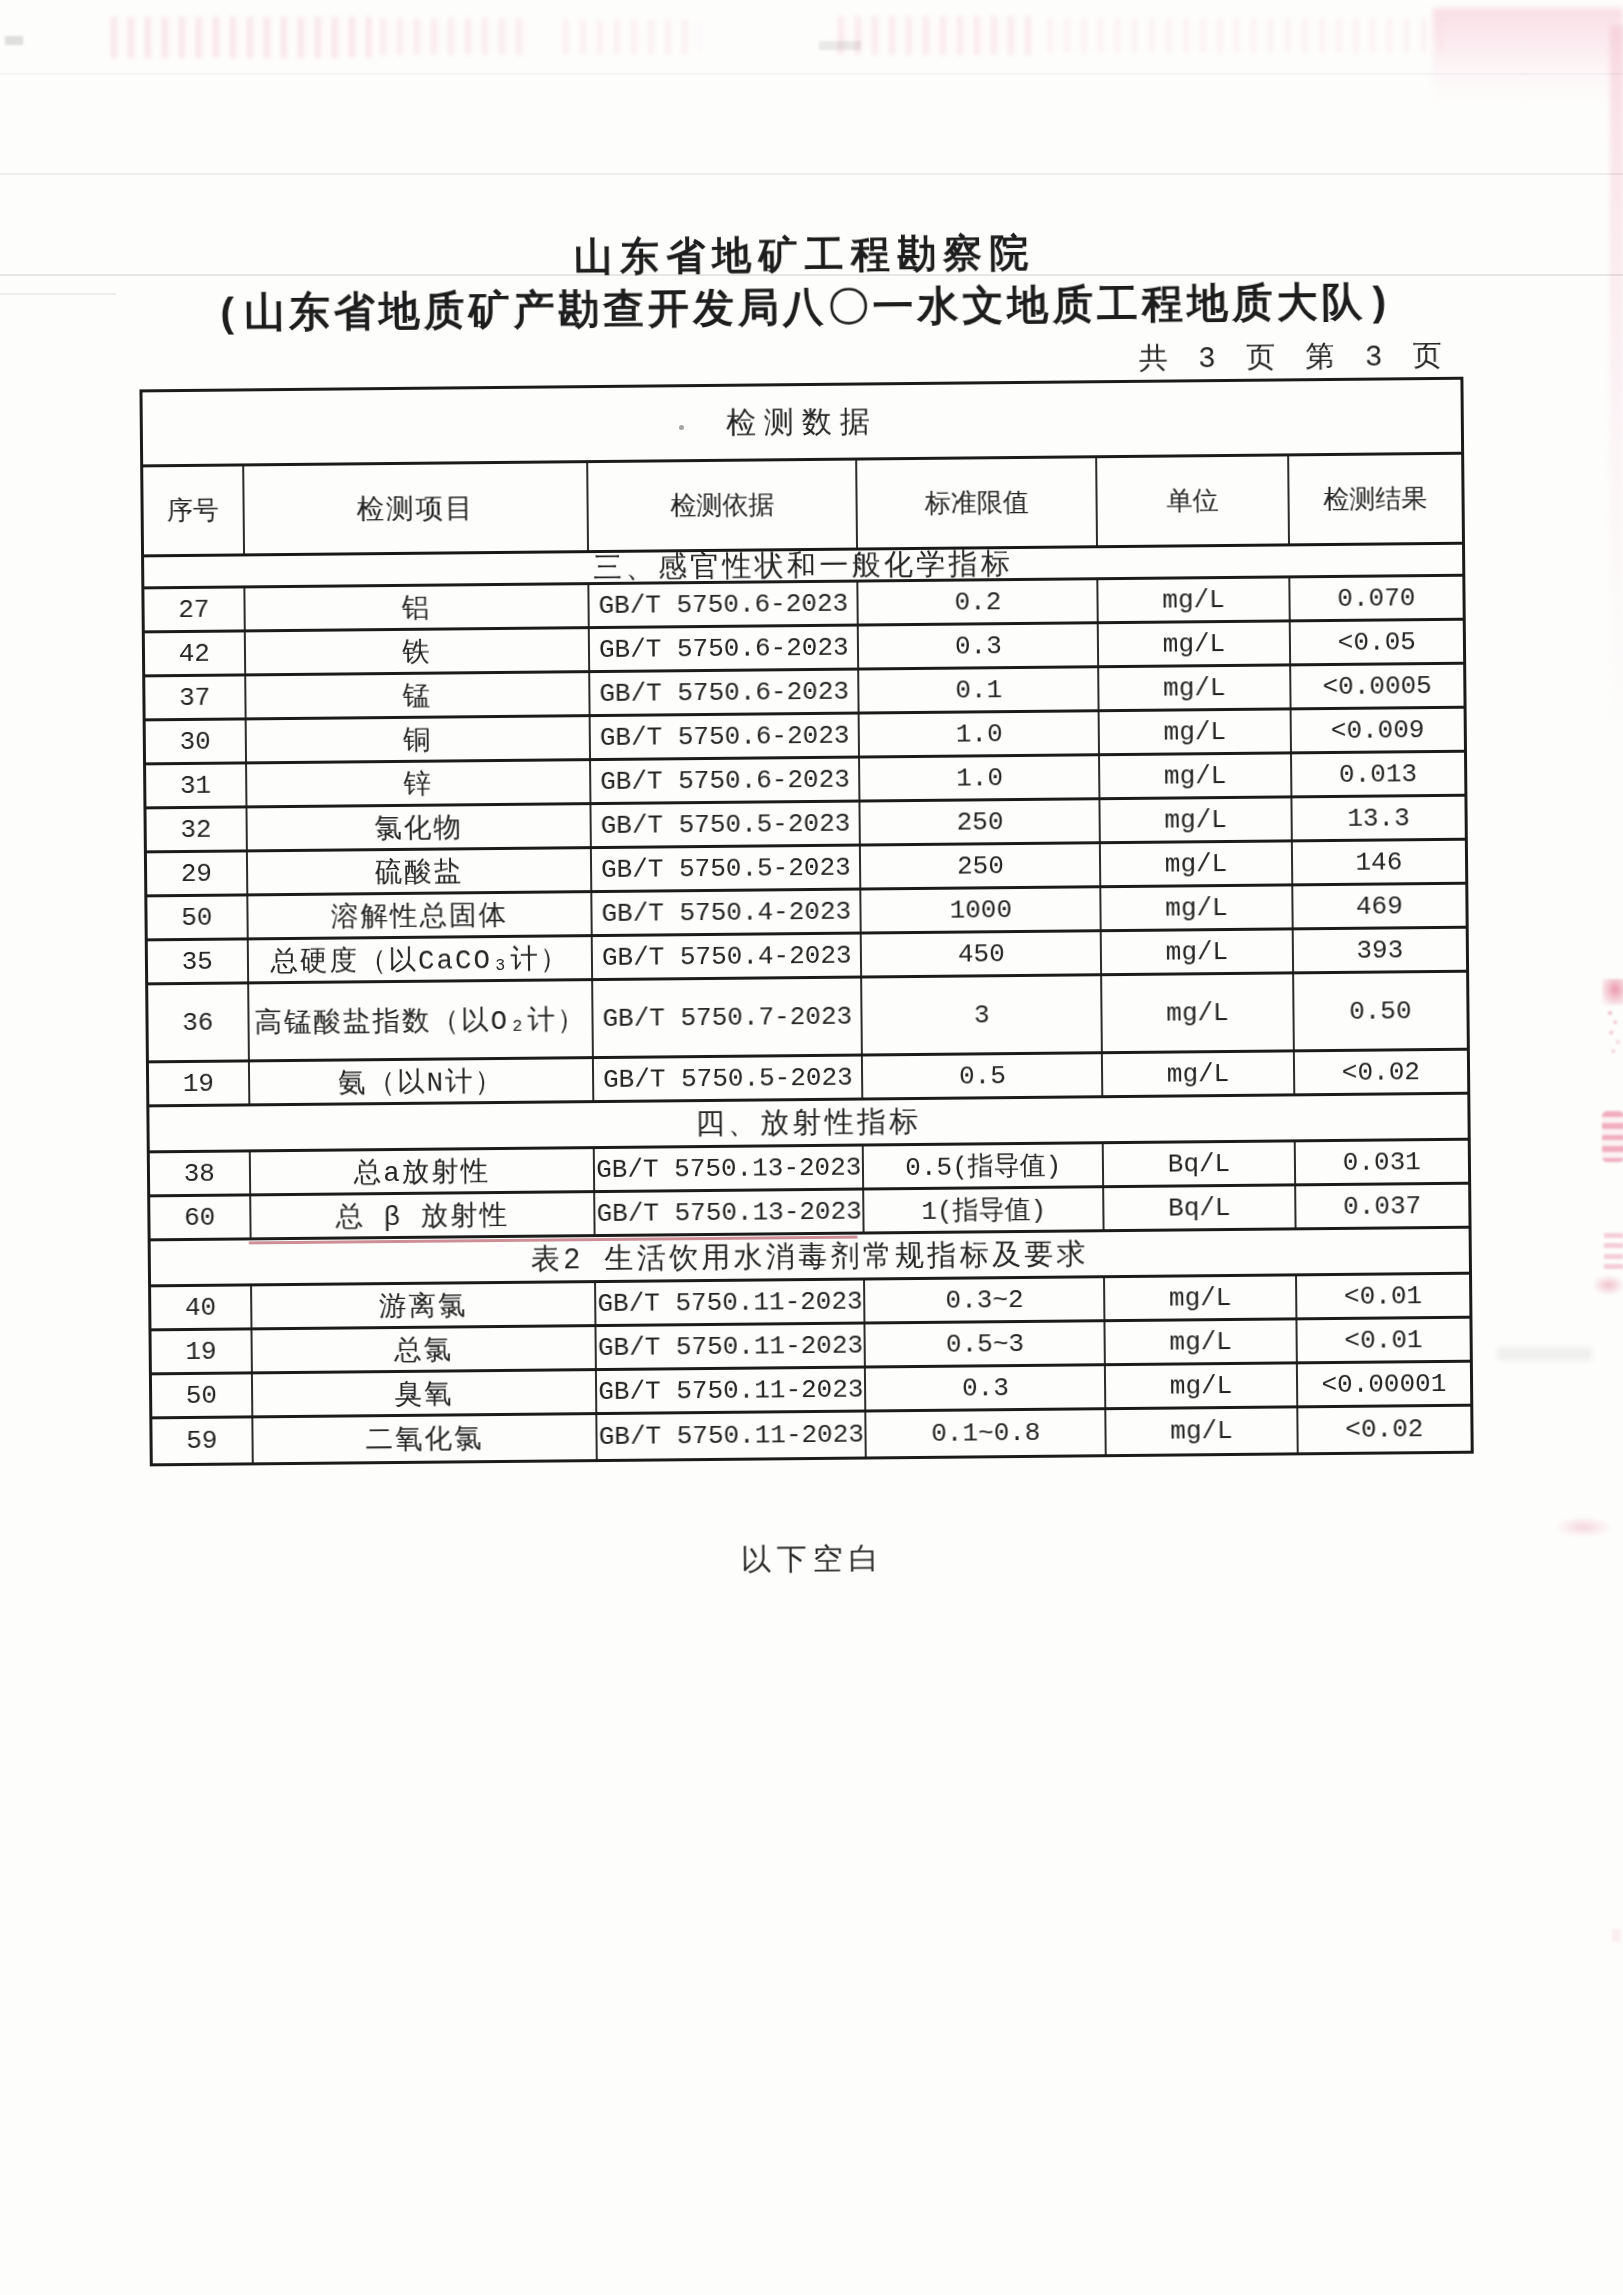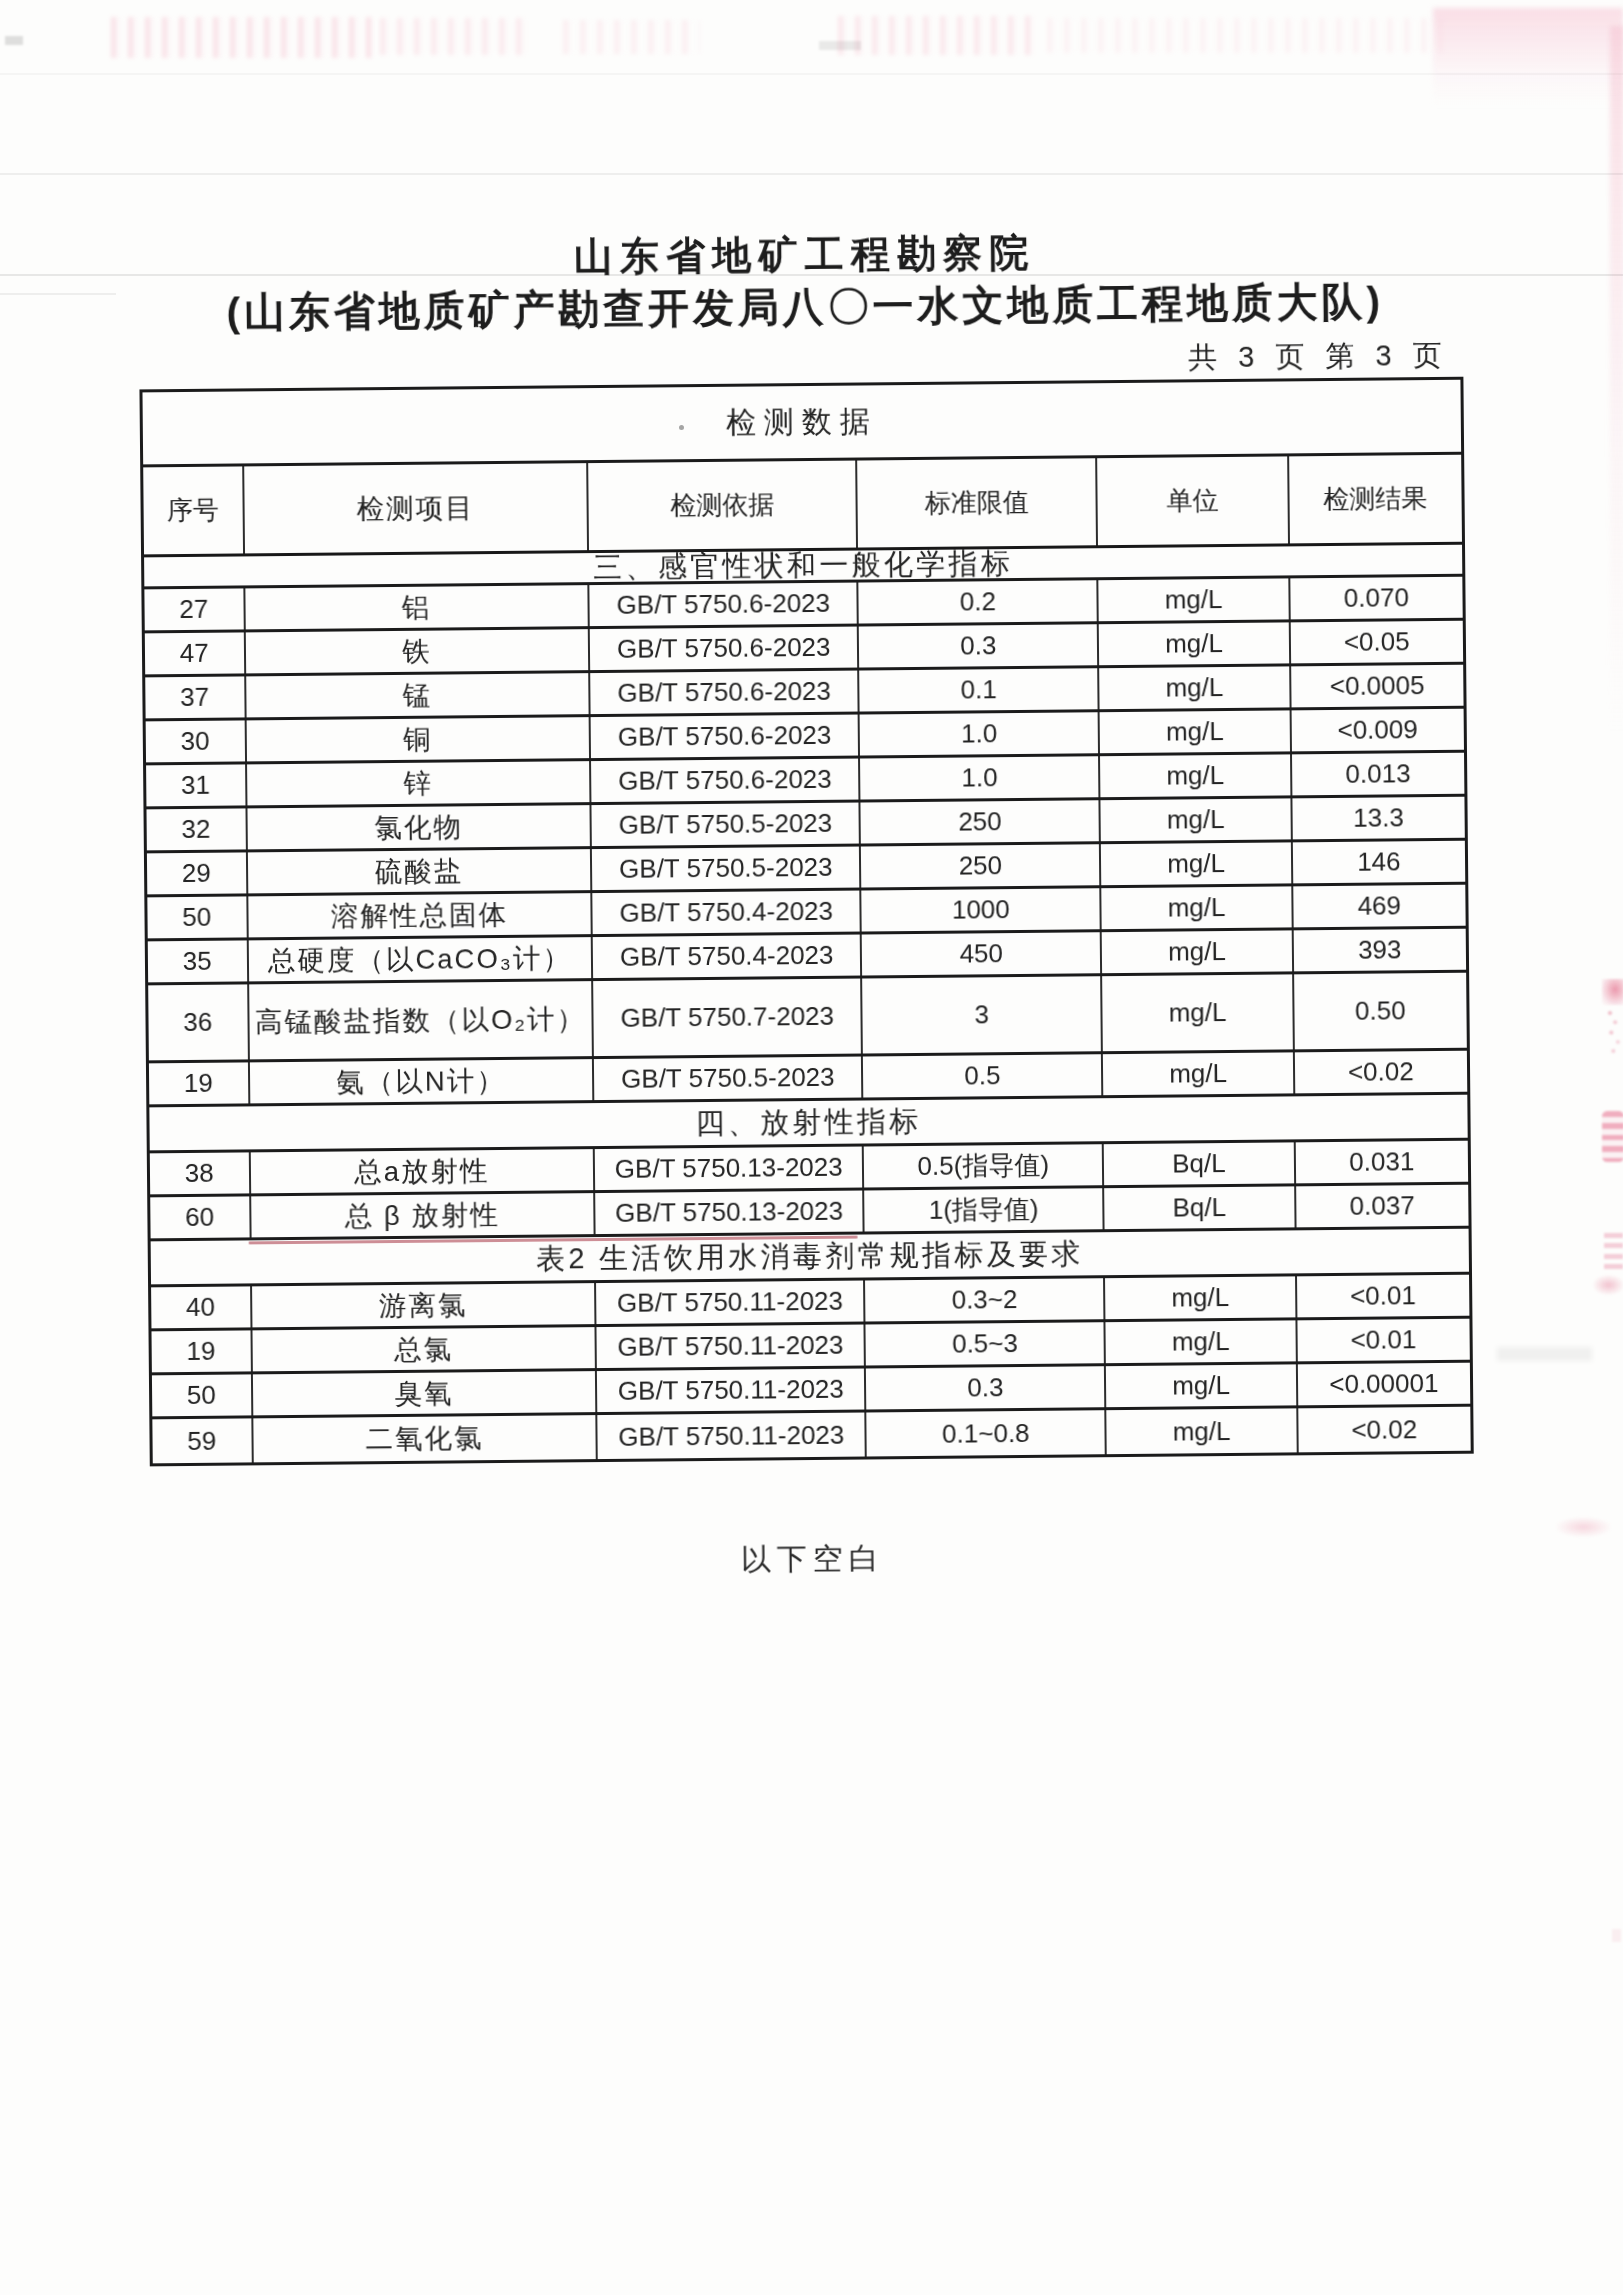--- a/index.html
+++ b/index.html
@@ -1,21 +1,21 @@
 <!DOCTYPE html>
 <html style="font-size:10.5px"><head>
 <meta charset="utf-8">
 <style>
   html,body{margin:0;padding:0;background:#ffffff;}
   .page{
     position:relative;
     width:1623px;height:2295px;
     background:#fdfdfc;
     overflow:hidden;
-    font-family:Liberation Sans, sans-serif;
+    font-family:Liberation Mono, monospace;
     color:#262626;
   }
   
   .sheet{
     position:absolute;inset:0;
     transform:rotate(-0.55deg);
     transform-origin:50% 42%;
     filter:blur(0.3px);
   }
   .title-main{
@@ -155,21 +155,21 @@
 
       <div class="trow row-data">
         <div class="cell c0">27</div>
         <div class="cell c1">铝</div>
         <div class="cell c2">GB/T 5750.6-2023</div>
         <div class="cell c3">0.2</div>
         <div class="cell c4">mg/L</div>
         <div class="cell c5">0.070</div>
       </div>
       <div class="trow row-data">
-        <div class="cell c0">47</div>
+        <div class="cell c0">42</div>
         <div class="cell c1">铁</div>
         <div class="cell c2">GB/T 5750.6-2023</div>
         <div class="cell c3">0.3</div>
         <div class="cell c4">mg/L</div>
         <div class="cell c5">&lt;0.05</div>
       </div>
       <div class="trow row-data">
         <div class="cell c0">37</div>
         <div class="cell c1">锰</div>
         <div class="cell c2">GB/T 5750.6-2023</div>

